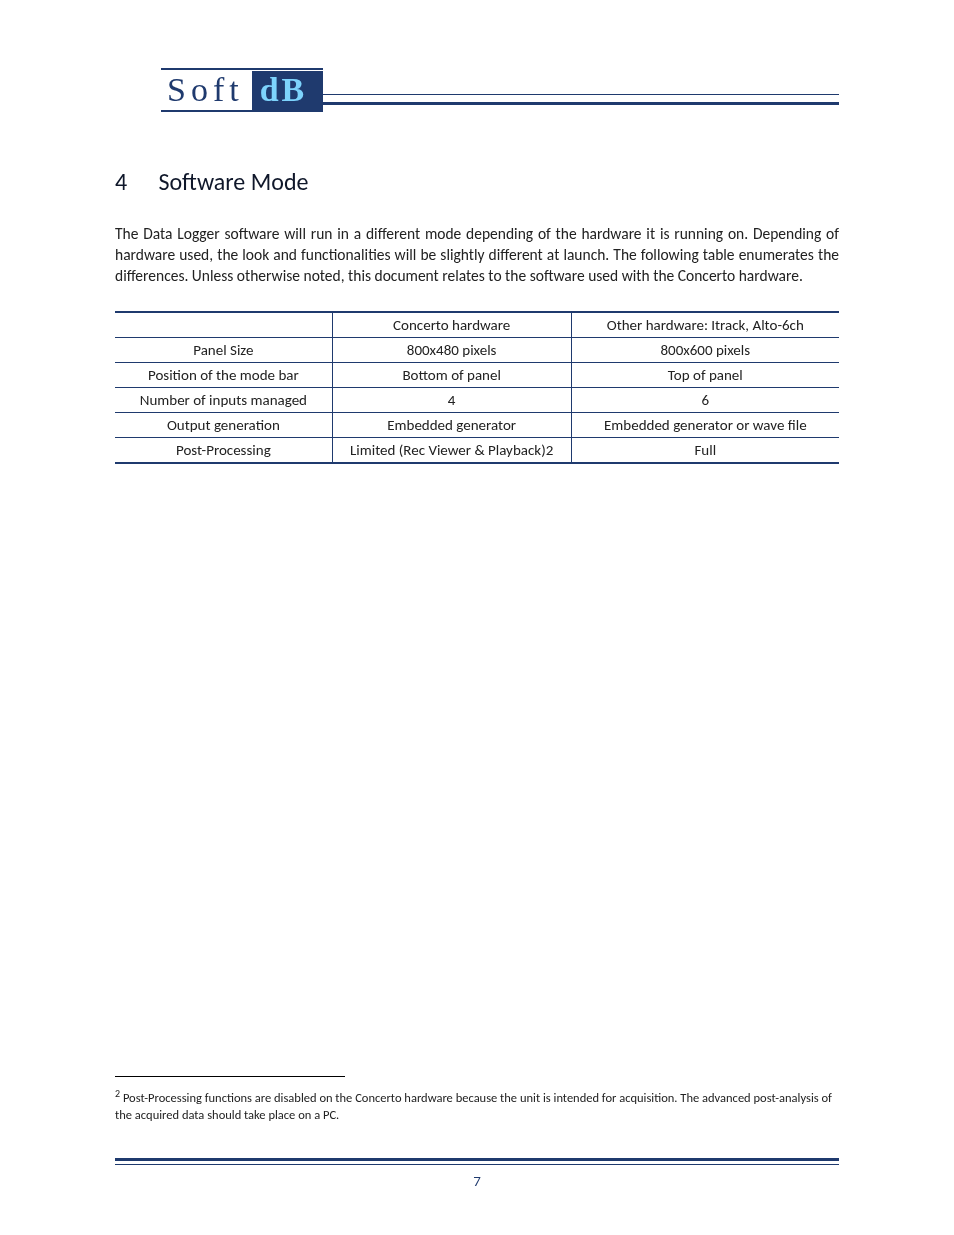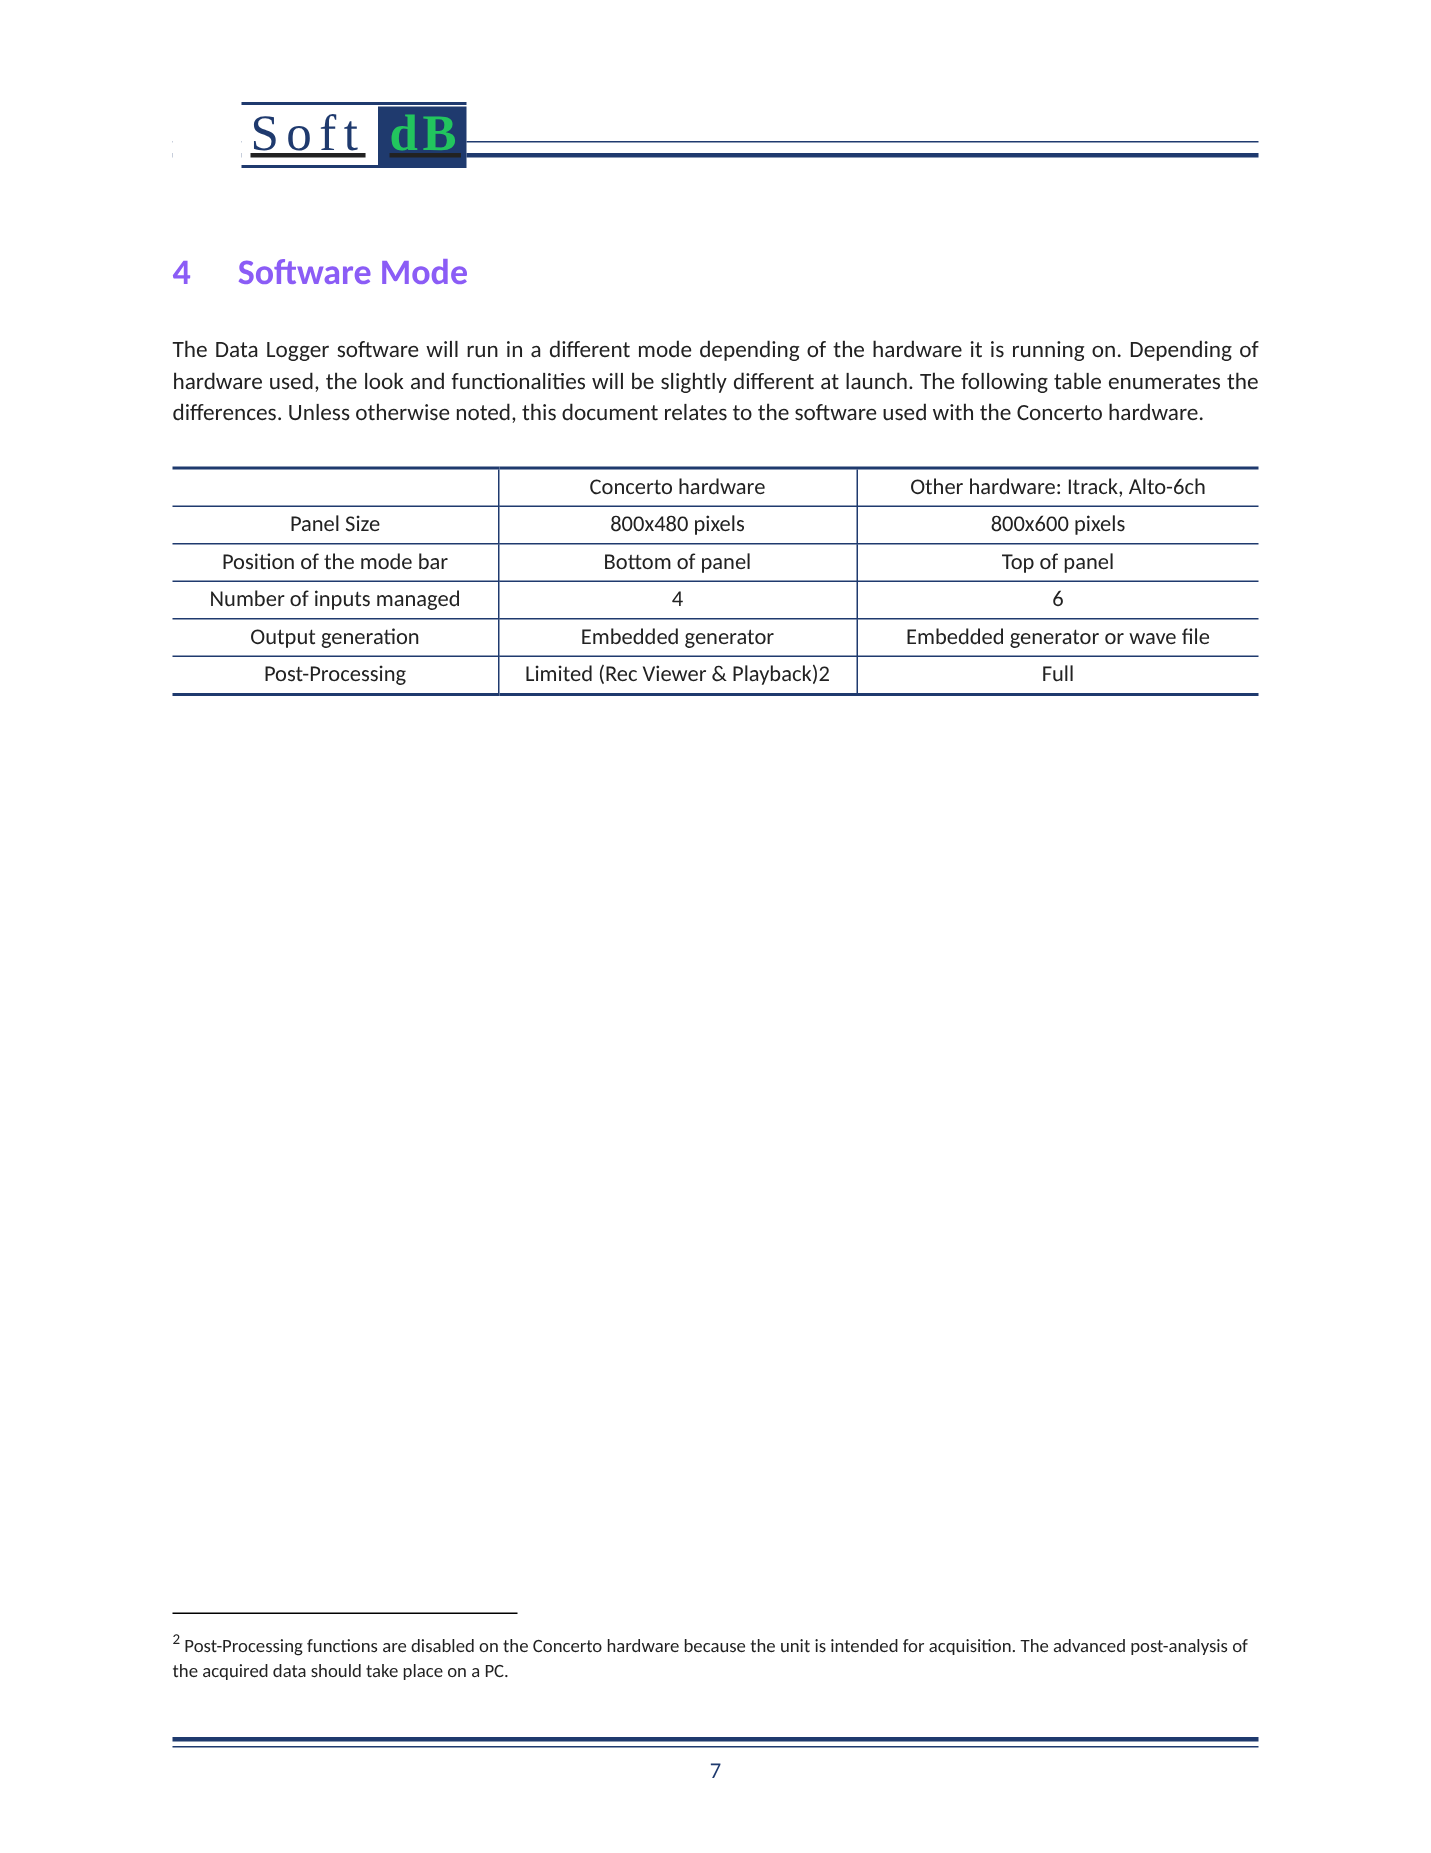--- a/index.html
+++ b/index.html
@@ -32,37 +32,36 @@
     top: -2px;
     z-index: 2;
   }
   .logo-box {
     display: inline-flex;
     align-items: center;
     border-top: 2px solid #1f3a6e;
     border-bottom: 2px solid #1f3a6e;
     height: 40px;
     background: #fff;
-    text-decoration: underline;
   }
   .logo-soft {
     font-family: "Times New Roman", serif;
     font-size: 34px;
     color: #1f3a6e;
     letter-spacing: 5px;
     padding: 0 8px 0 6px;
     line-height: 1;
   }
   .logo-db {
     font-family: "Times New Roman", serif;
     font-size: 34px;
     font-weight: bold;
-    color: #22c55e;
+    color: #7dd3fc;
     background: #1f3a6e;
-    padding: 0 4px 3px 8px;
+    padding: 0 16px 3px 8px;
     letter-spacing: 3px;
     line-height: 37px;
     height: 36px;
     display: inline-block;
   }
   .rule-top {
     position: absolute;
     top: 24px;
     left: 0;
     right: 0;
@@ -83,23 +82,23 @@
     position: absolute;
     left: 0;
     top: 20px;
     width: 46px;
     height: 20px;
     background: #fff;
     z-index: 1;
   }
 
   h1.section {
-    color: #8b5cf6;
+    color: #0f172a;
     font-size: 24px;
-    font-weight: bold;
+    font-weight: normal;
     margin: 0 0 28px 0;
   }
   h1.section .num { display:inline-block; width: 38px; }
 
   p.body {
     margin: 14px 0 24px 0;
     line-height: 1.35;
     text-align: justify;
   }
 

